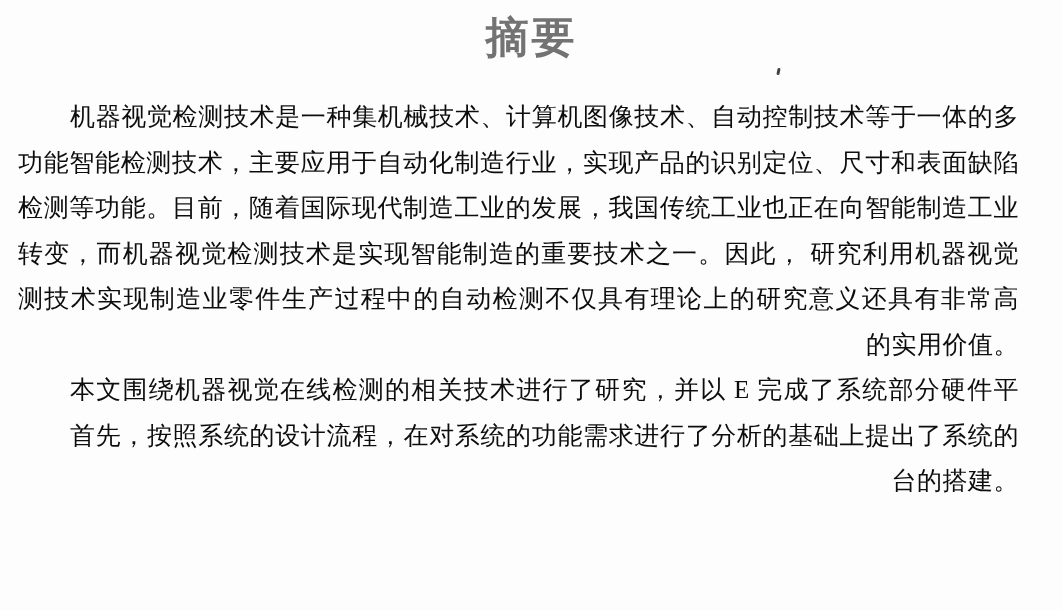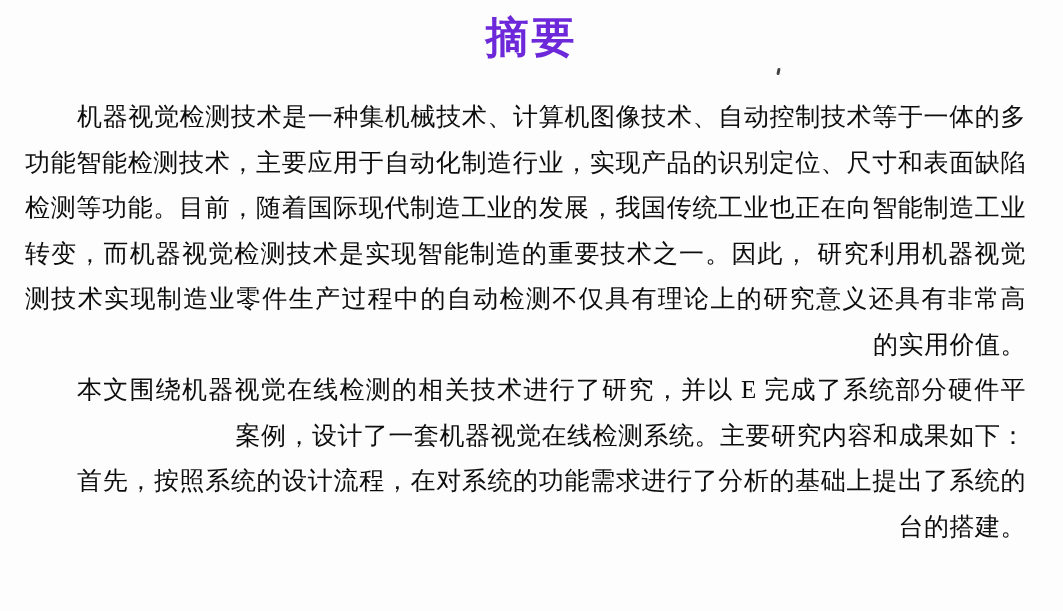--- a/index.html
+++ b/index.html
@@ -21,36 +21,36 @@
     top: 14px;
     left: 0;
     width: 100%;
     margin: 0;
     text-align: center;
     font-family: "Liberation Sans", sans-serif;
     font-weight: 900;
     font-size: 43px;
     line-height: 46px;
     letter-spacing: 3px;
-    color: #6d28d9;
+    color: #737373;
   }
   .ink-speck {
     position: absolute;
     left: 777px;
     top: 68px;
     width: 3px;
     height: 7px;
     background: #444;
     border-radius: 2px;
     transform: rotate(12deg);
   }
   .abstract-body {
     position: absolute;
     top: 94px;
-    left: 25px;
+    left: 18px;
     width: 1001px;
     font-size: 25px;
   }
   .line {
     height: 45.5px;
     line-height: 45.5px;
     white-space: nowrap;
     text-align: right;
     letter-spacing: 0.5px;
   }
@@ -73,17 +73,16 @@
   <span class="ink-speck"></span>
 
   <div class="abstract-body" id="abstract-body">
       <div class="line fill indent">机器视觉检测技术是一种集机械技术、计算机图像技术、自动控制技术等于一体的多</div>
       <div class="line fill">功能智能检测技术，主要应用于自动化制造行业，实现产品的识别定位、尺寸和表面缺陷</div>
       <div class="line fill">检测等功能。目前，随着国际现代制造工业的发展，我国传统工业也正在向智能制造工业</div>
       <div class="line fill">转变，而机器视觉检测技术是实现智能制造的重要技术之一。因此， 研究利用机器视觉检</div>
       <div class="line fill">测技术实现制造业零件生产过程中的自动检测不仅具有理论上的研究意义还具有非常高</div>
       <div class="line">的实用价值。</div>
       <div class="line fill indent">本文围绕机器视觉在线检测的相关技术进行了研究，并以 E 完成了系统部分硬件平</div>
-      <div class="line">案例，设计了一套机器视觉在线检测系统。主要研究内容和成果如下：</div>
       <div class="line fill indent">首先，按照系统的设计流程，在对系统的功能需求进行了分析的基础上提出了系统的</div>
       <div class="line">台的搭建。</div>
     </div>
 </div>
 
 </body></html>

